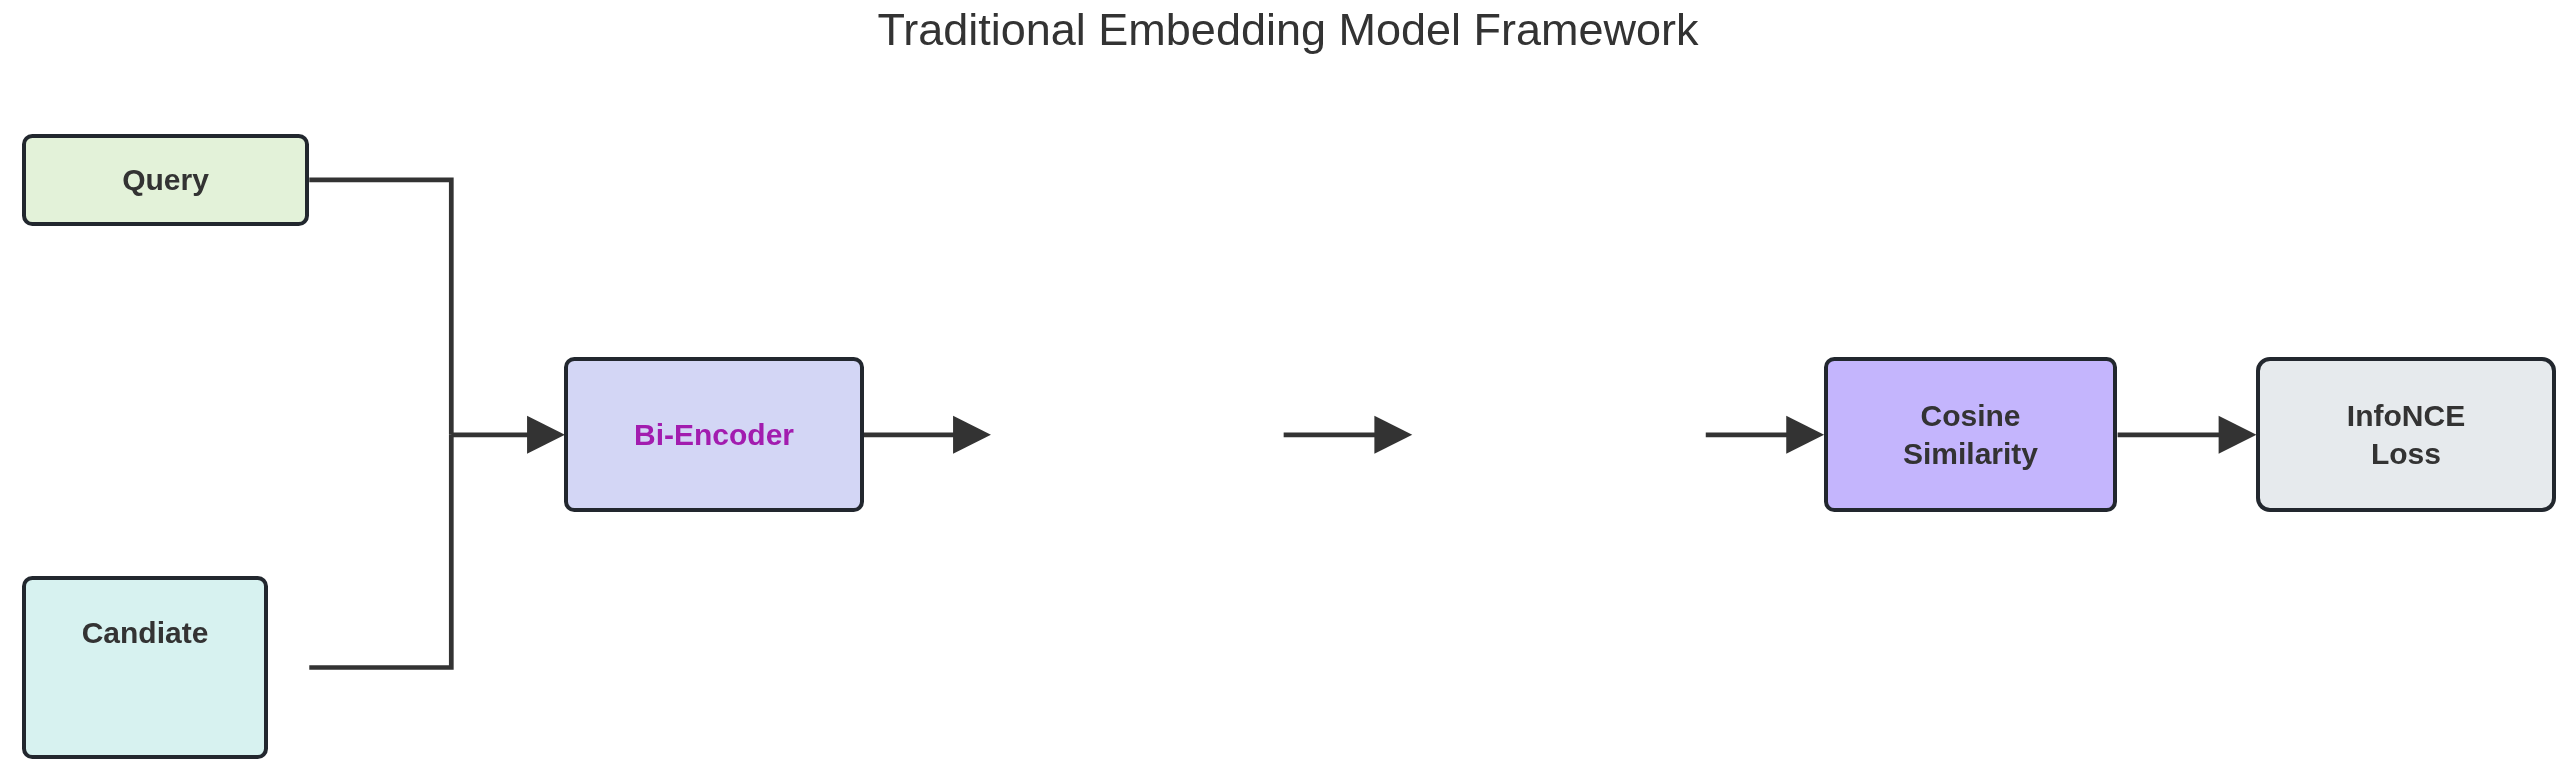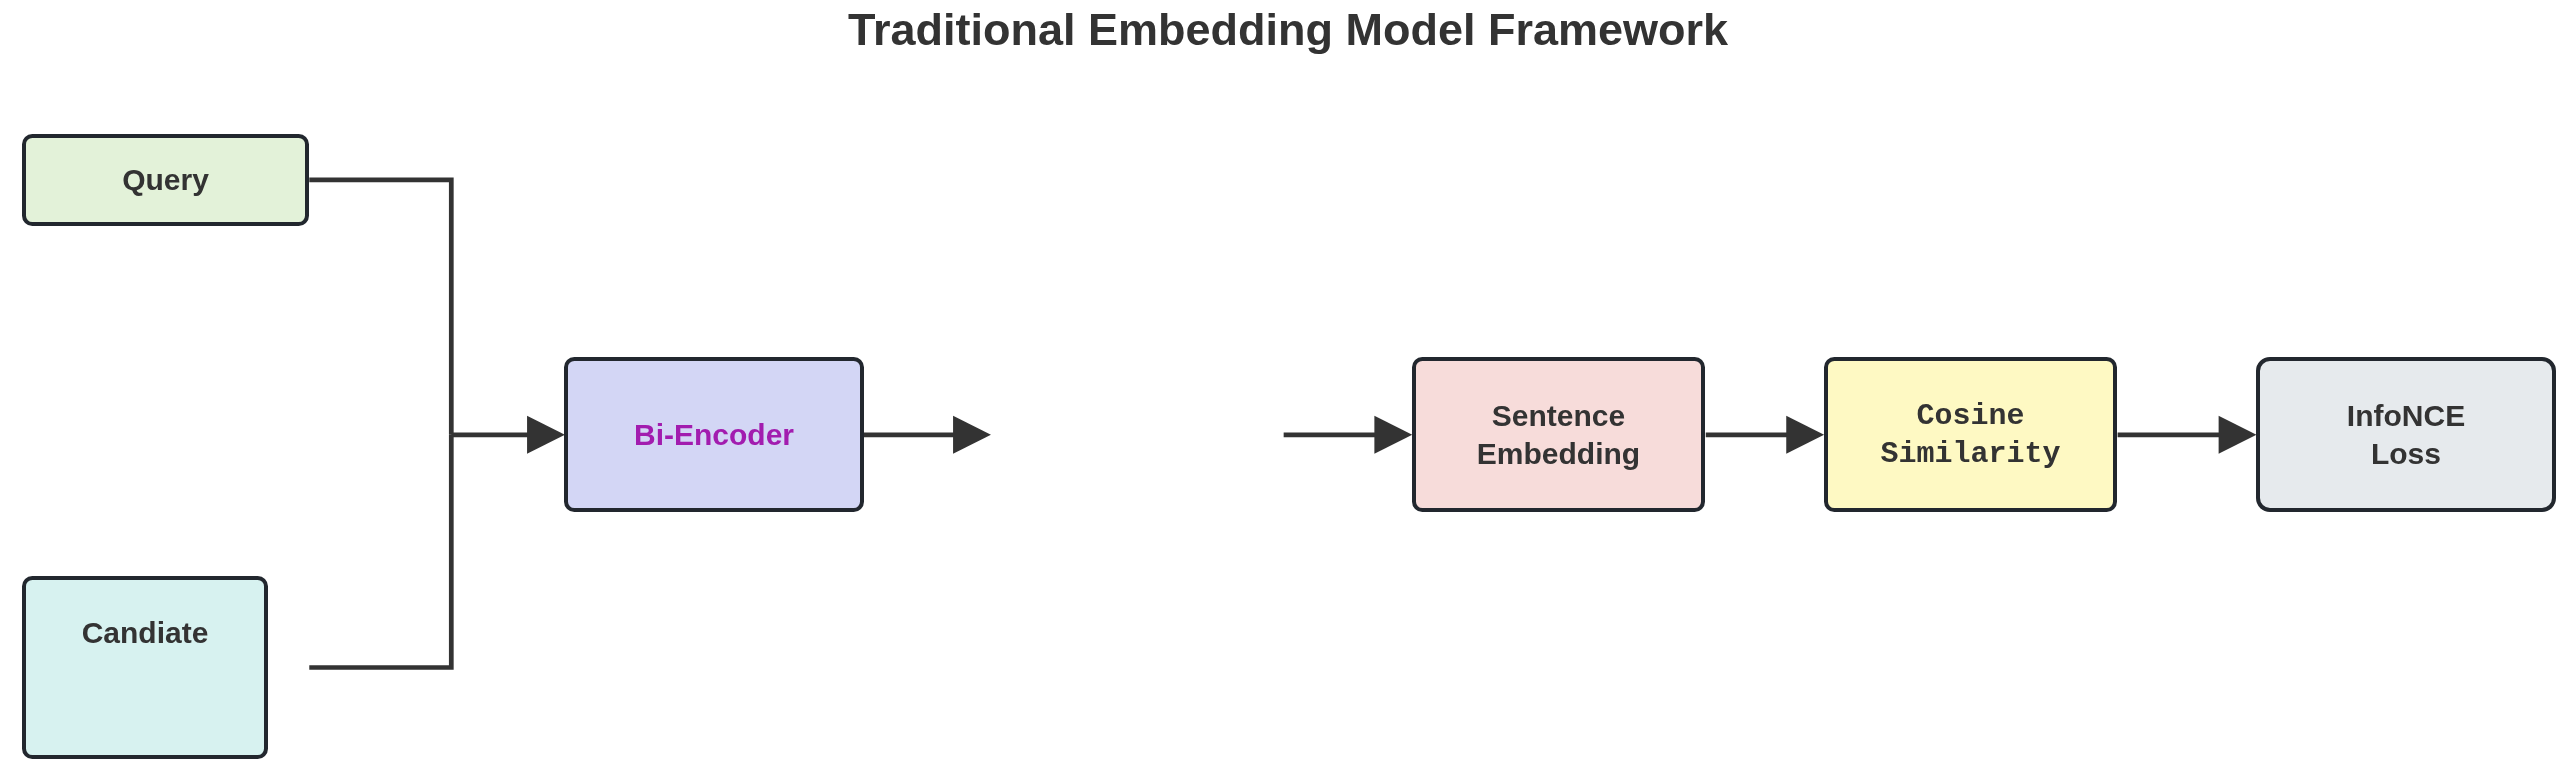--- a/index.html
+++ b/index.html
@@ -20,21 +20,21 @@
     background: #ffffff;
   }
   
   .diagram-title {
     position: absolute;
     left: 0;
     top: 1.6px;
     width: 2576px;
     text-align: center;
     font-size: 45px;
-    font-weight: bold;
+    font-weight: normal;
     color: #333333;
     letter-spacing: 0px;
     line-height: 55px;
     white-space: nowrap;
   }
   
   .node {
     position: absolute;
     box-sizing: border-box;
     border: 4px solid #22272e;
@@ -140,26 +140,22 @@
 
   <div class="node" id="node-candiate" style="background: rgb(215, 242, 240); border-color: rgb(34, 39, 46); color: rgb(51, 51, 51);">
     <span class="node-label">Candiate</span>
   </div>
 
   <div class="node" id="node-bi-encoder" style="background: rgb(211, 214, 245); border-color: rgb(34, 39, 46); color: #a21caf;">
     <span class="node-label">Bi-Encoder</span>
   </div>
 
 
-  <div class="node" id="node-sentence-embedding" style="background: rgb(247, 220, 218); border-color: rgb(34, 39, 46); color: rgb(51, 51, 51);">
-    <span class="node-label">Sentence
-Embedding</span>
-  </div>
 
-  <div class="node" id="node-cosine-similarity" style="background: #fef9c3; border-color: rgb(34, 39, 46); color: rgb(51, 51, 51); font-family: Liberation Mono, monospace;">
+  <div class="node" id="node-cosine-similarity" style="background: #c4b5fd; border-color: rgb(34, 39, 46); color: rgb(51, 51, 51);">
     <span class="node-label">Cosine
 Similarity</span>
   </div>
 
   <div class="node" id="node-infonce-loss" style="background: rgb(230, 234, 237); border-color: rgb(34, 39, 46); color: rgb(51, 51, 51);">
     <span class="node-label">InfoNCE
 Loss</span>
   </div>
 
 </div>

